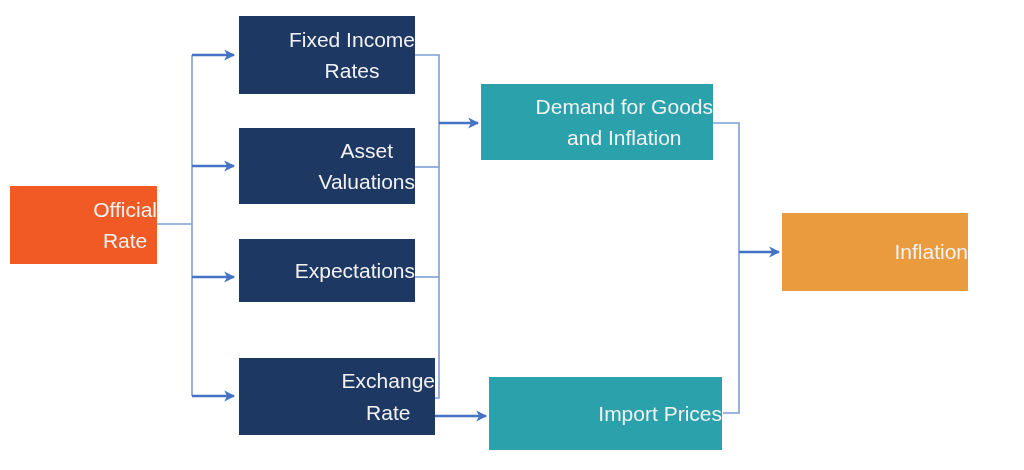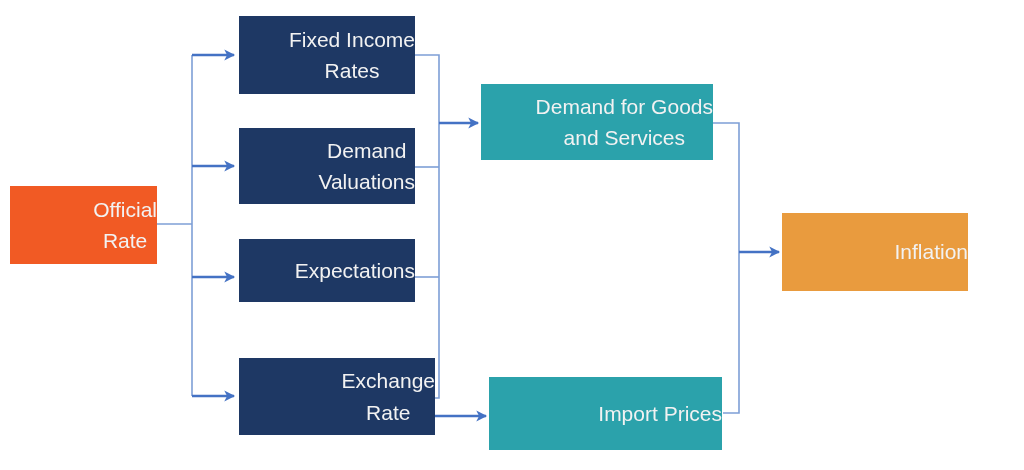--- a/index.html
+++ b/index.html
@@ -71,36 +71,36 @@
     <span class="label">Official
 Rate</span>
   </div>
 
   <div class="node n-fixed" style="background-color: rgb(30, 56, 100);">
     <span class="label">Fixed Income
 Rates</span>
   </div>
 
   <div class="node n-asset" style="background-color: rgb(30, 56, 100);">
-    <span class="label">Demand
+    <span class="label">Asset
 Valuations</span>
   </div>
 
   <div class="node n-expect" style="background-color: rgb(30, 56, 100);">
     <span class="label">Expectations</span>
   </div>
 
   <div class="node n-exchange" style="background-color: rgb(30, 56, 100);">
     <span class="label">Exchange
 Rate</span>
   </div>
 
   <div class="node n-demand" style="background-color: rgb(43, 162, 171);">
     <span class="label">Demand for Goods
-and Services</span>
+and Inflation</span>
   </div>
 
   <div class="node n-import" style="background-color: rgb(43, 162, 171);">
     <span class="label">Import Prices</span>
   </div>
 
   <div class="node n-inflation" style="background-color: rgb(233, 155, 62);">
     <span class="label">Inflation</span>
   </div>
 

